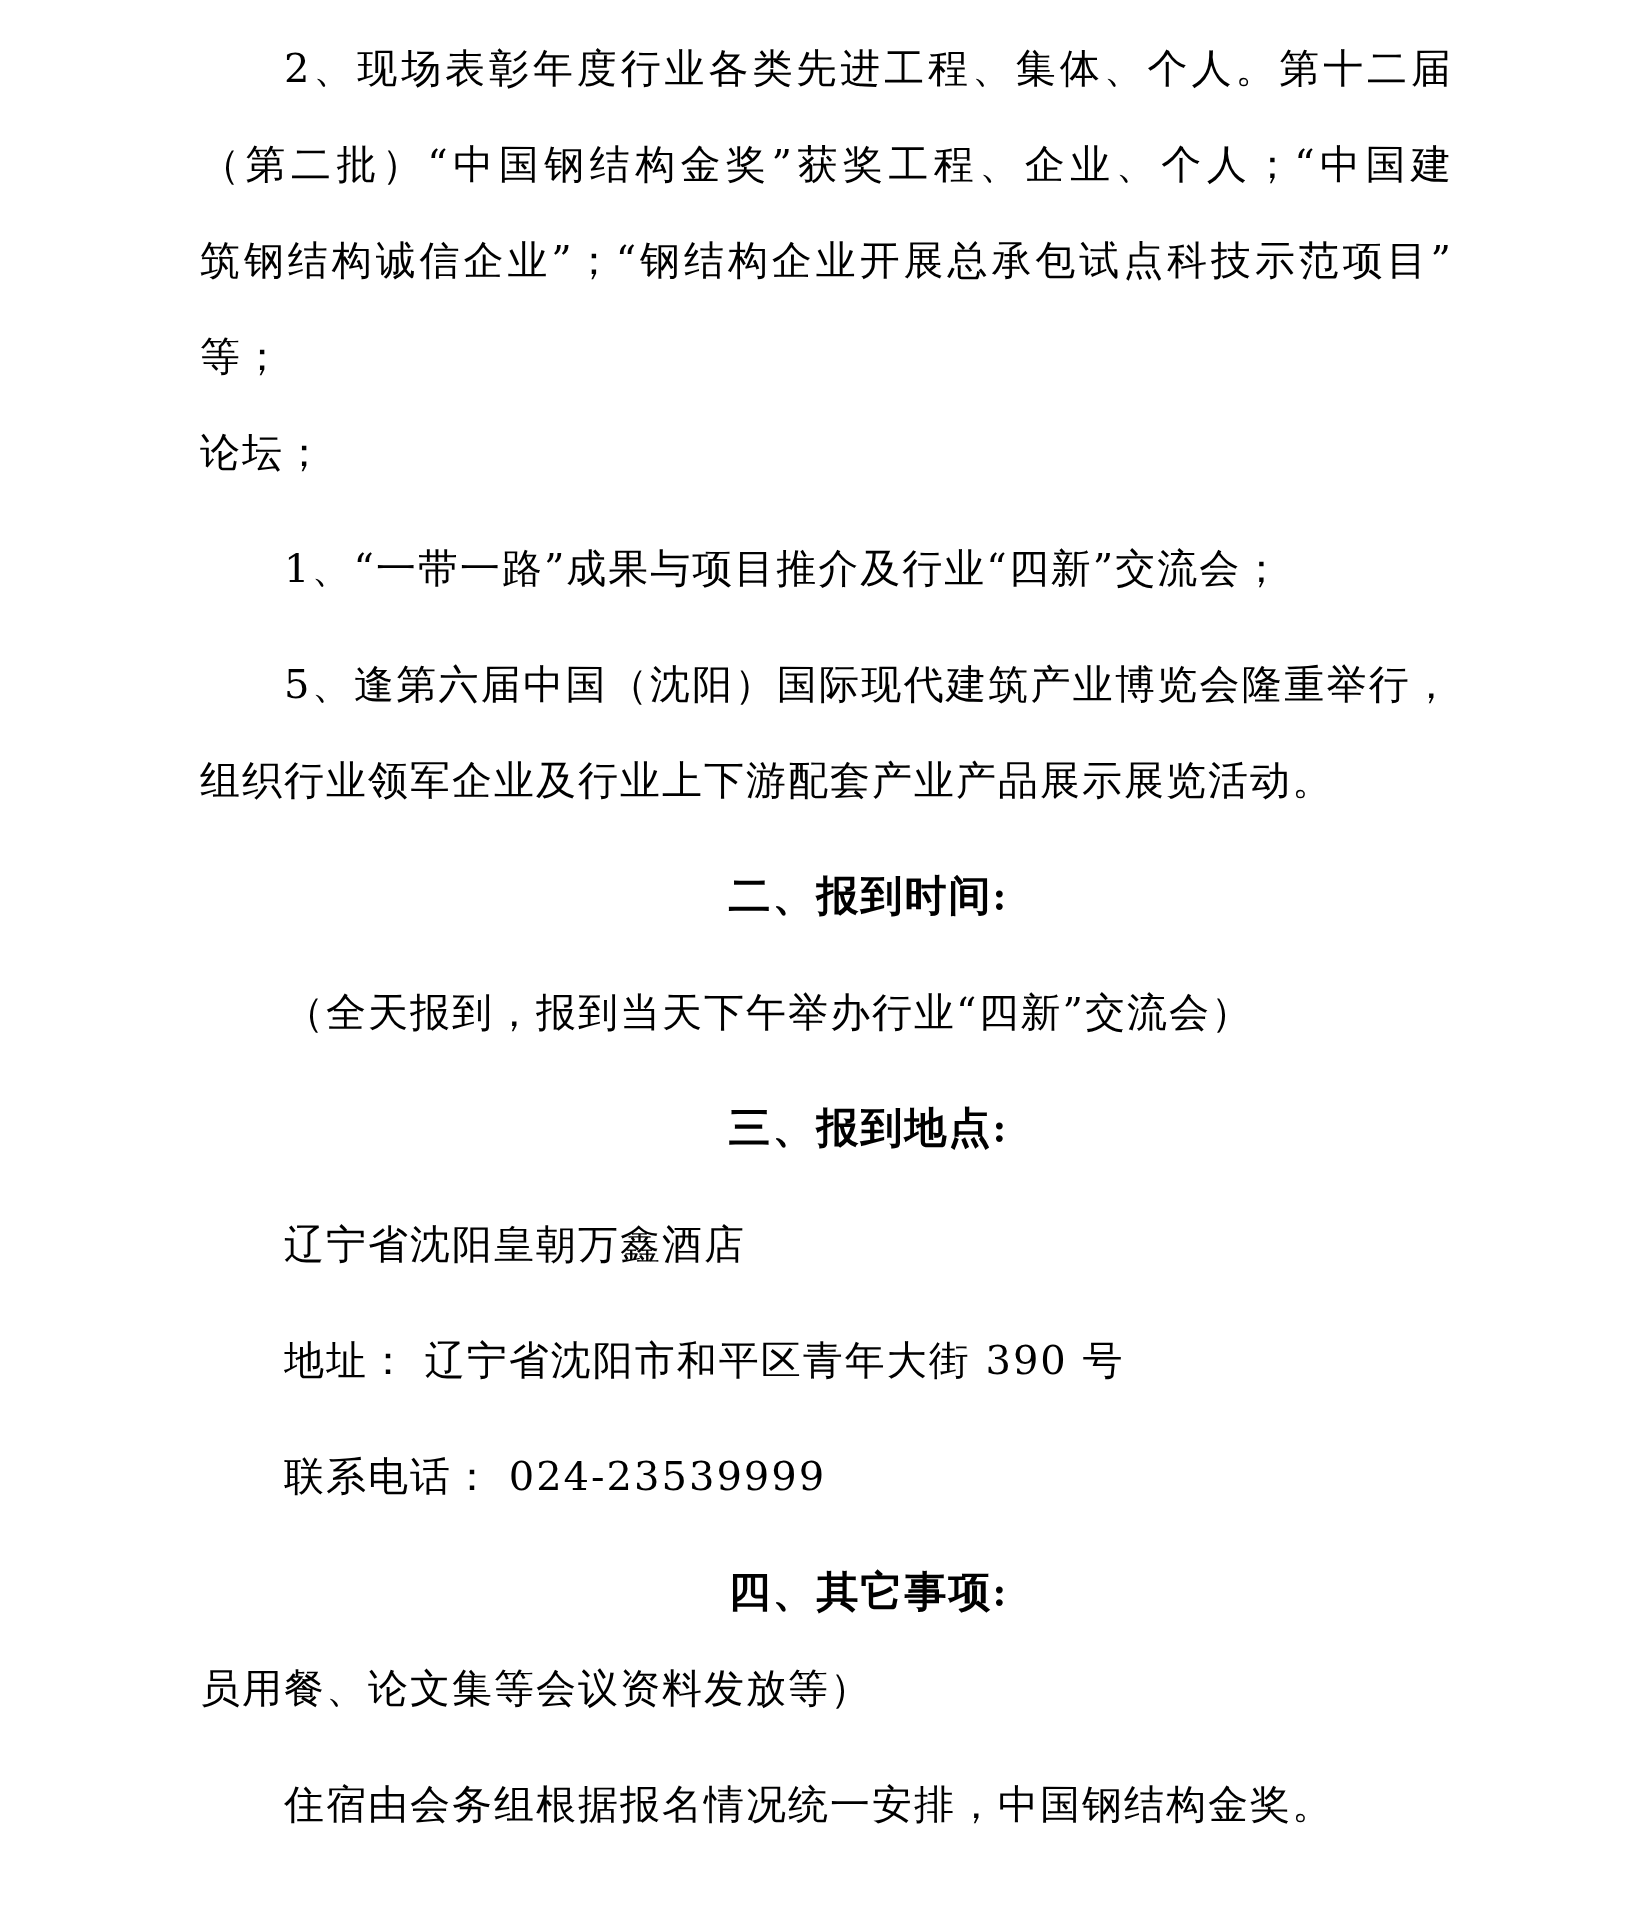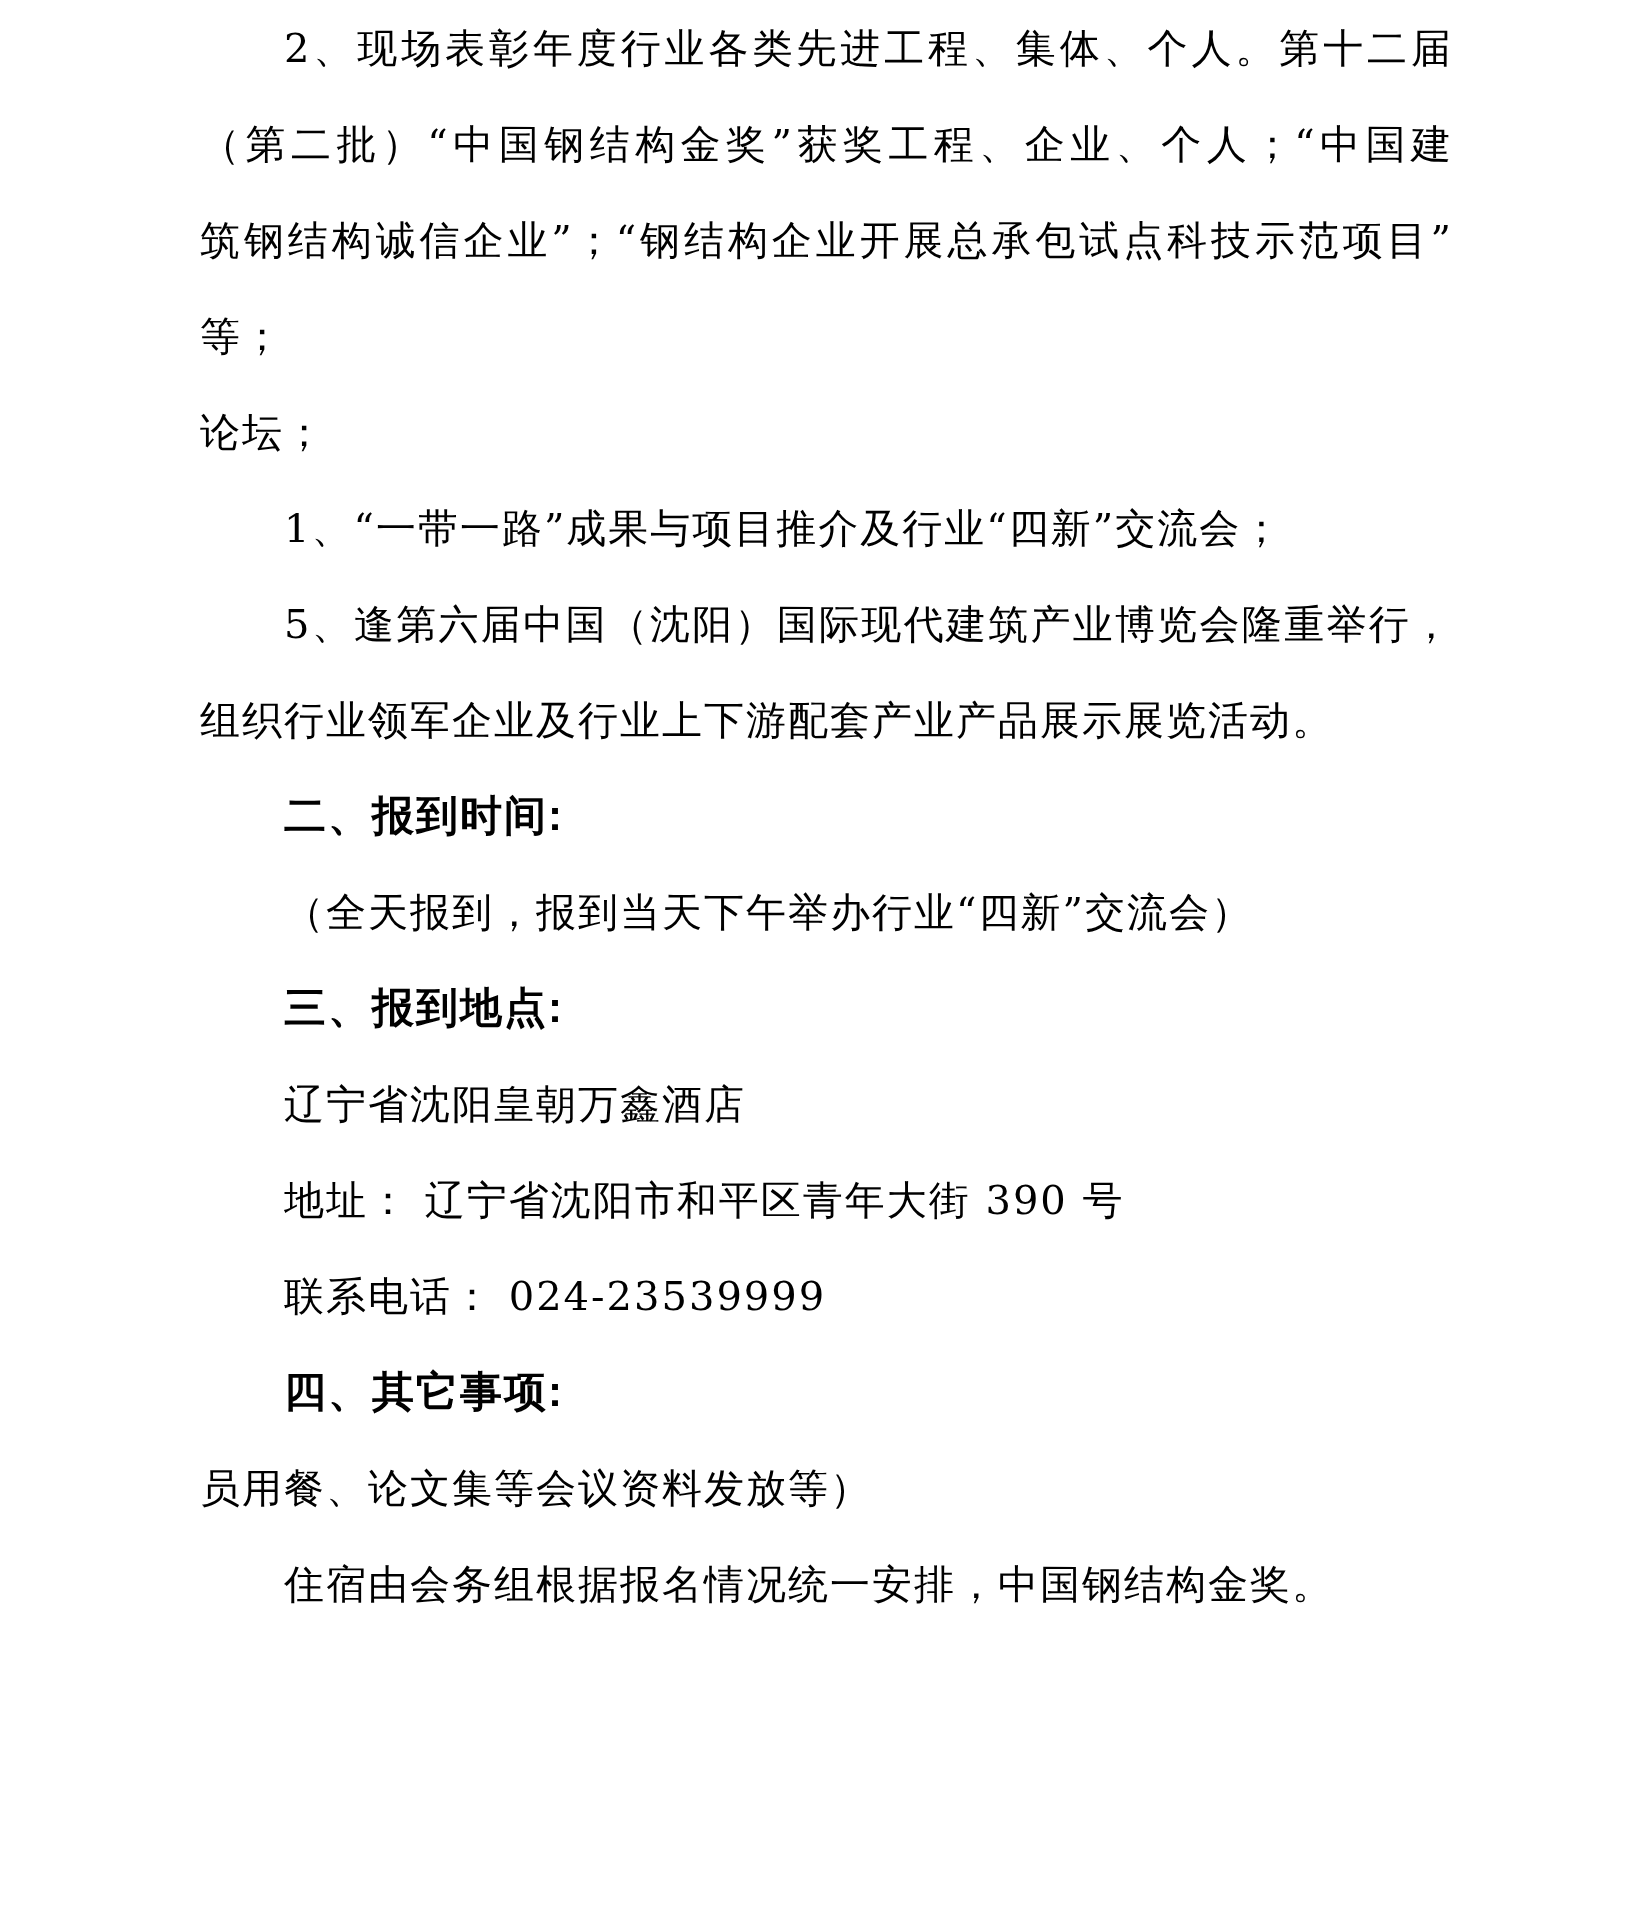--- a/index.html
+++ b/index.html
@@ -30,25 +30,27 @@
     text-align: left;
     white-space: pre;
   }
   .line.justify {
     white-space: normal;
     text-align: justify;
     text-align-last: justify;
   }
   .line.indent {
     padding-left: 84px;
+    margin-top: 20px;
   }
   .line.bold {
-    font-family: Liberation Sans, sans-serif;
+    font-family: Liberation Serif, serif;
     font-weight: 700;
     font-size: 42px;
+    text-align: center;
   }
 </style>
 </head>
 <body>
 
 <div class="page">
   <div class="text-area">
       <div class="line indent justify">2、现场表彰年度行业各类先进工程、集体、个人。第十二届</div>
       <div class="line justify">（第二批）“中国钢结构金奖”获奖工程、企业、个人；“中国建</div>
       <div class="line justify">筑钢结构诚信企业”；“钢结构企业开展总承包试点科技示范项目”</div>

